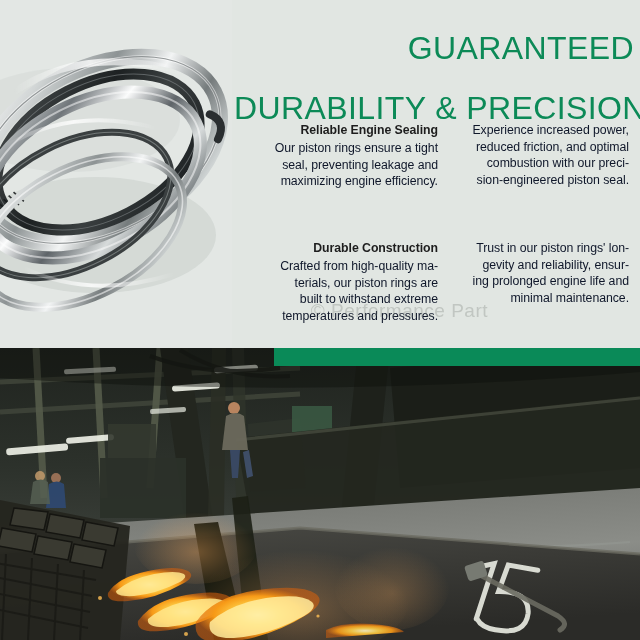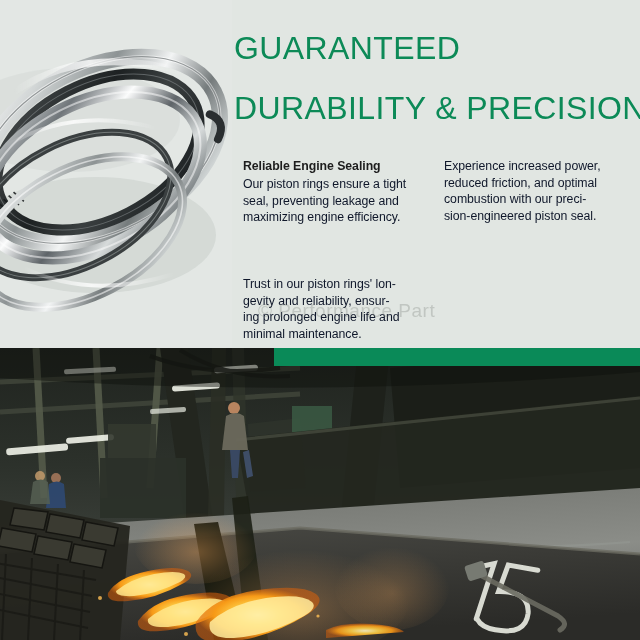--- a/index.html
+++ b/index.html
@@ -22,20 +22,21 @@
   }
 
   
   #top-section {
     position: absolute;
     left: 0; top: 0;
     width: 640px;
     height: 348px;
     background: #e1e6e2;
     overflow: hidden;
+    text-align: right;
   }
 
   
   #ring-photo {
     position: absolute;
     left: 0; top: 0;
     width: 232px;
     height: 348px;
     overflow: hidden;
     background: #e3e7e4;
@@ -63,21 +64,21 @@
   
   #features {
     position: absolute;
     left: 243px;
     top: 122px;
     width: 392px;
     display: grid;
     grid-template-columns: 201px 191px;
     grid-template-rows: 118px auto;
   }
-  .feature { padding-right: 6px; margin-top: 36px; }
+  .feature { padding-right: 6px; }
   .feature-title {
     font-size: 12.3px;
     font-weight: bold;
     color: #1d1d1d;
     line-height: 17px;
     margin-bottom: 1px;
     letter-spacing: -0.05px;
   }
   .feature-body {
     font-size: 12.3px;
@@ -247,20 +248,27 @@
 maximizing engine efficiency.</div>
       </div>
 
       <div class="feature">
         <div class="feature-body">Experience increased power,
 reduced friction, and optimal
 combustion with our preci-
 sion-engineered piston seal.</div>
       </div>
 
+      <div class="feature">
+        <div class="feature-title">Durable Construction</div>
+        <div class="feature-body">Crafted from high-quality ma-
+terials, our piston rings are
+built to withstand extreme
+temperatures and pressures.</div>
+      </div>
 
       <div class="feature">
         <div class="feature-body">Trust in our piston rings' lon-
 gevity and reliability, ensur-
 ing prolonged engine life and
 minimal maintenance.</div>
       </div>
 
     </div>
 

